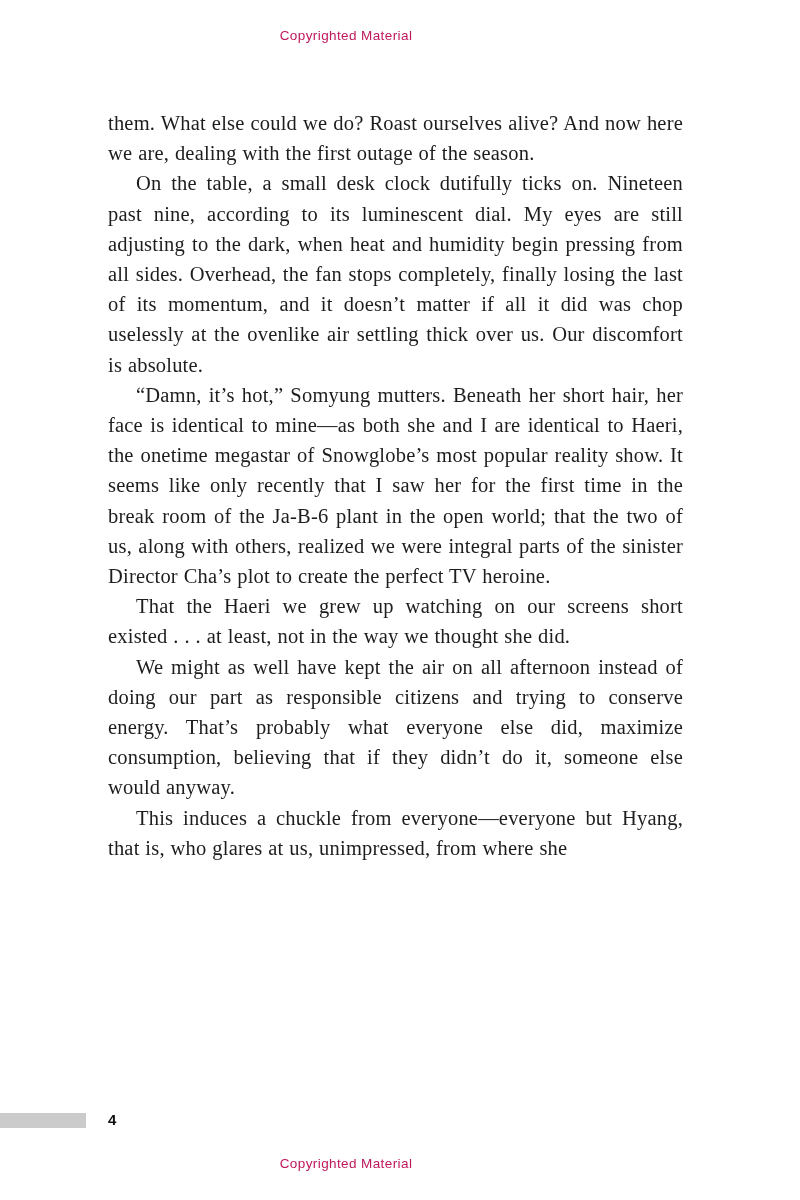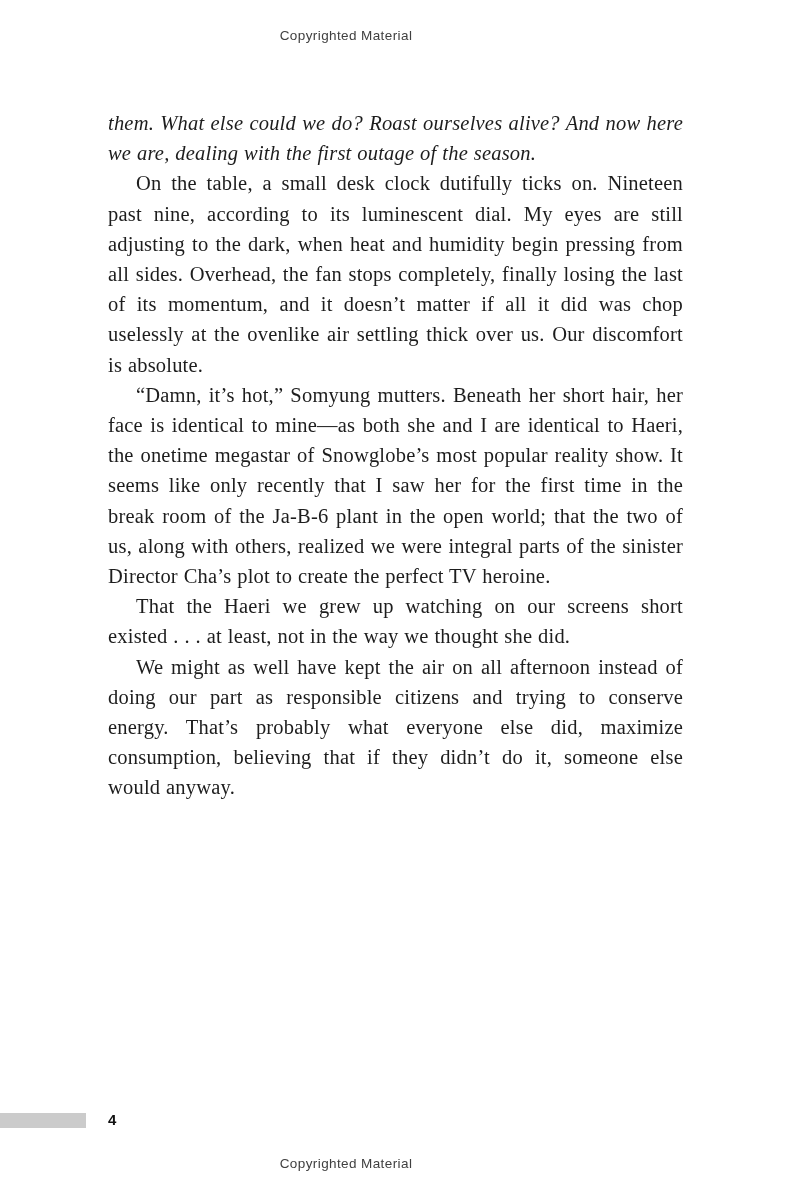--- a/index.html
+++ b/index.html
@@ -12,42 +12,42 @@
     overflow: hidden;
   }
   .notice {
     position: absolute;
     left: 0;
     width: 692px;
     text-align: center;
     font-family: "Liberation Sans", sans-serif;
     font-size: 13.5px;
     letter-spacing: 0.4px;
-    color: #404040;
+    color: #be185d;
   }
   .notice.top { top: 28px; }
   .notice.bottom { top: 1156px; }
   .text-block {
     position: absolute;
     left: 108px;
     top: 108px;
     width: 575px;
     font-size: 20.5px;
     line-height: 30.2px;
     letter-spacing: 0.2px;
     word-spacing: 0.5px;
     color: #1d1d1d;
     text-align: justify;
   }
   .para {
     margin: 0;
     padding: 0;
     text-indent: 28px;
   }
-  .para.no-indent { text-indent: 0; font-style: italic; }
+  .para.no-indent { text-indent: 0; }
   .edge-bar {
     position: absolute;
     left: 0;
     top: 1113px;
     width: 86px;
     height: 15px;
     background: #cbcbcb;
   }
   .page-number {
     position: absolute;
@@ -65,20 +65,21 @@
 <div class="page">
 
   <div class="notice top">Copyrighted Material</div>
 
   <main class="text-block">
     <p class="para no-indent">them. What else could we do? Roast ourselves alive? And now here we are, dealing with the first outage of the season.</p>
     <p class="para">On the table, a small desk clock dutifully ticks on. Nineteen past nine, according to its luminescent dial. My eyes are still adjusting to the dark, when heat and humidity begin pressing from all sides. Overhead, the fan stops completely, finally losing the last of its momentum, and it doesn’t matter if all it did was chop uselessly at the ovenlike air settling thick over us. Our discomfort is absolute.</p>
     <p class="para">“Damn, it’s hot,” Somyung mutters. Beneath her short hair, her face is identical to mine—as both she and I are identical to Haeri, the onetime megastar of Snowglobe’s most popular reality show. It seems like only recently that I saw her for the first time in the break room of the Ja-B-6 plant in the open world; that the two of us, along with others, realized we were integral parts of the sinister Director Cha’s plot to create the perfect TV heroine.</p>
     <p class="para">That the Haeri we grew up watching on our screens short existed . . . at least, not in the way we thought she did.</p>
     <p class="para">We might as well have kept the air on all afternoon instead of doing our part as responsible citizens and trying to conserve energy. That’s probably what everyone else did, maximize consumption, believing that if they didn’t do it, someone else would anyway.</p>
+    <p class="para">This induces a chuckle from everyone—everyone but Hyang, that is, who glares at us, unimpressed, from where she</p>
   </main>
 
   <div class="edge-bar"></div>
 
   <div class="page-number">4</div>
 
   <div class="notice bottom">Copyrighted Material</div>
 
 </div>
 

